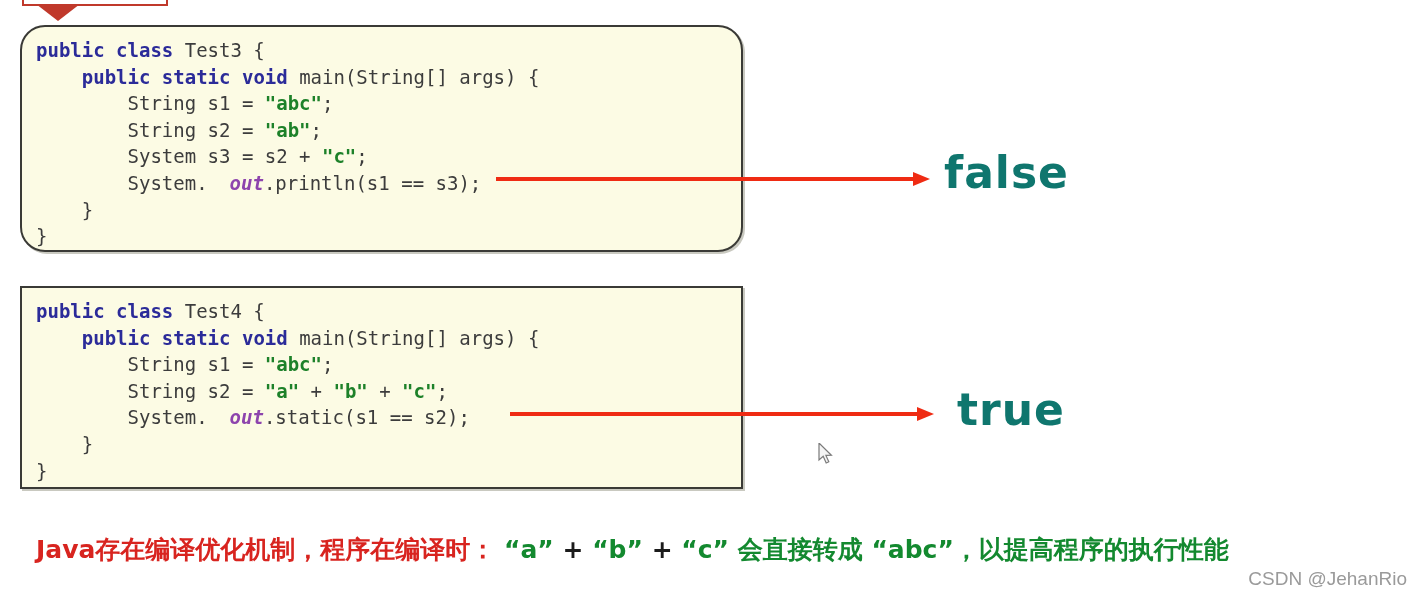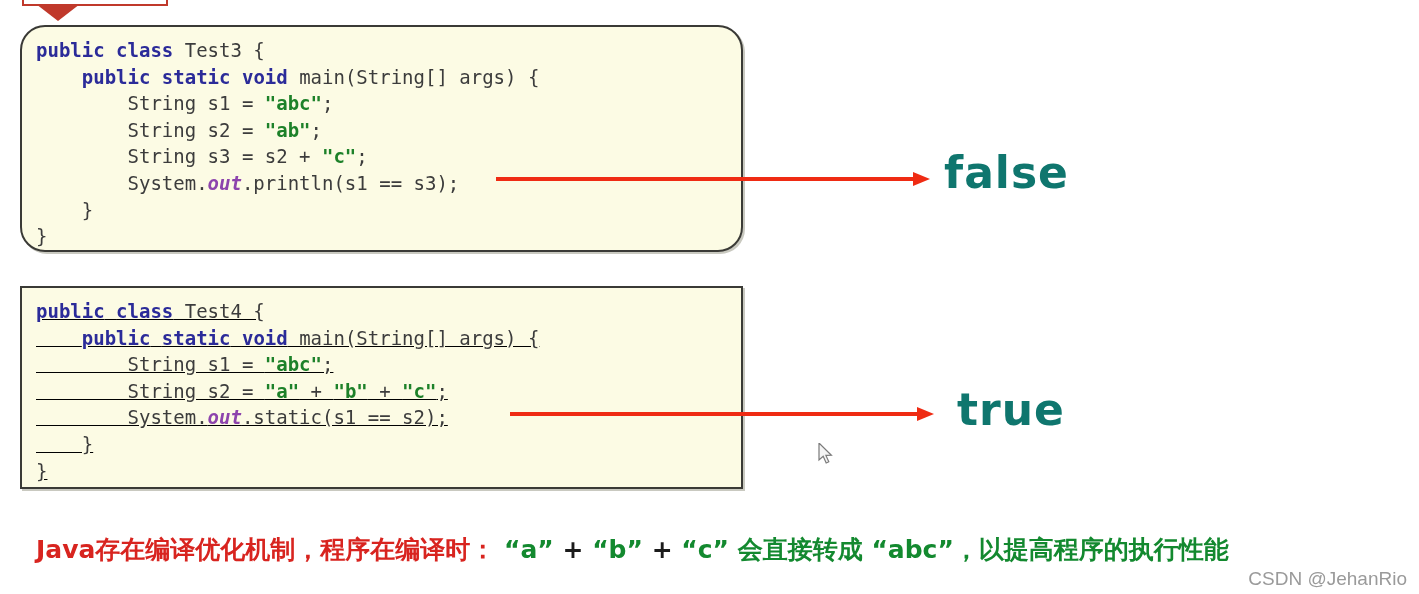--- a/index.html
+++ b/index.html
@@ -42,33 +42,33 @@
     position: absolute;
     left: 20px;
     width: 723px;
     box-sizing: border-box;
     background: #fcfbe4;
     border: 2px solid #3a3a36;
     box-shadow: 2px 2px 0 0 #c9c9c0;
     padding: 10px 0 10px 14px;
   }
   #code-block-1 { top: 25px; height: 227px; border-radius: 25px; }
-  #code-block-2 { top: 286px; height: 203px; text-decoration: underline; }
+  #code-block-2 { top: 286px; height: 203px; }
 
   .code-line {
     font-family: "DejaVu Sans Mono", "Liberation Mono", monospace;
     font-size: 19px;
     line-height: 26.6px;
     color: #3c3c3c;
     white-space: pre;
     letter-spacing: 0px;
   }
   .kw  { color: #2b2b99; font-weight: bold; }
   .str { color: #1d8129; font-weight: bold; }
-  .fld { color: #8d44ad; font-weight: bold; font-style: italic; }
+  .fld { color: #8d44ad; font-weight: bold; font-style: italic; margin-left: 22px; }
   .pln { color: #3c3c3c; }
 
   
   .arrow {
     position: absolute;
     height: 14px;
   }
   .arrow .shaft {
     position: absolute;
     left: 0;
@@ -142,21 +142,21 @@
 <body>
 
 <div id="red-callout"></div>
 <div id="red-callout-pointer"></div>
 
 <div class="code-block" id="code-block-1">
     <div class="code-line"><span class="kw">public</span><span class="pln"> </span><span class="kw">class</span><span class="pln"> Test3 {</span></div>
     <div class="code-line"><span class="pln">    </span><span class="kw">public</span><span class="pln"> </span><span class="kw">static</span><span class="pln"> </span><span class="kw">void</span><span class="pln"> main(String[] args) {</span></div>
     <div class="code-line"><span class="pln">        String s1 = </span><span class="str">"abc"</span><span class="pln">;</span></div>
     <div class="code-line"><span class="pln">        String s2 = </span><span class="str">"ab"</span><span class="pln">;</span></div>
-    <div class="code-line"><span class="pln">        String s3 = s2 + </span><span class="str">"c"</span><span class="pln">;</span></div>
+    <div class="code-line"><span class="pln">        System s3 = s2 + </span><span class="str">"c"</span><span class="pln">;</span></div>
     <div class="code-line"><span class="pln">        System.</span><span class="fld">out</span><span class="pln">.println(s1 == s3);</span></div>
     <div class="code-line"><span class="pln">    }</span></div>
     <div class="code-line"><span class="pln">}</span></div>
   </div>
 
 <div class="code-block" id="code-block-2">
     <div class="code-line"><span class="kw">public</span><span class="pln"> </span><span class="kw">class</span><span class="pln"> Test4 {</span></div>
     <div class="code-line"><span class="pln">    </span><span class="kw">public</span><span class="pln"> </span><span class="kw">static</span><span class="pln"> </span><span class="kw">void</span><span class="pln"> main(String[] args) {</span></div>
     <div class="code-line"><span class="pln">        String s1 = </span><span class="str">"abc"</span><span class="pln">;</span></div>
     <div class="code-line"><span class="pln">        String s2 = </span><span class="str">"a"</span><span class="pln"> + </span><span class="str">"b"</span><span class="pln"> + </span><span class="str">"c"</span><span class="pln">;</span></div>

